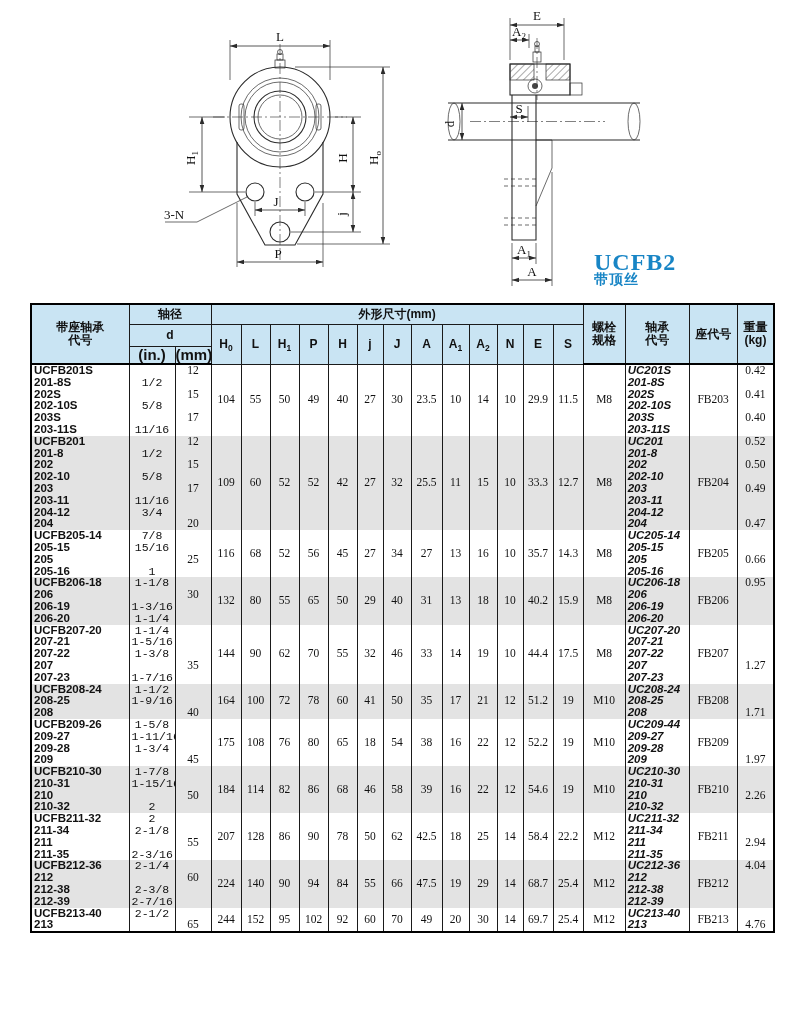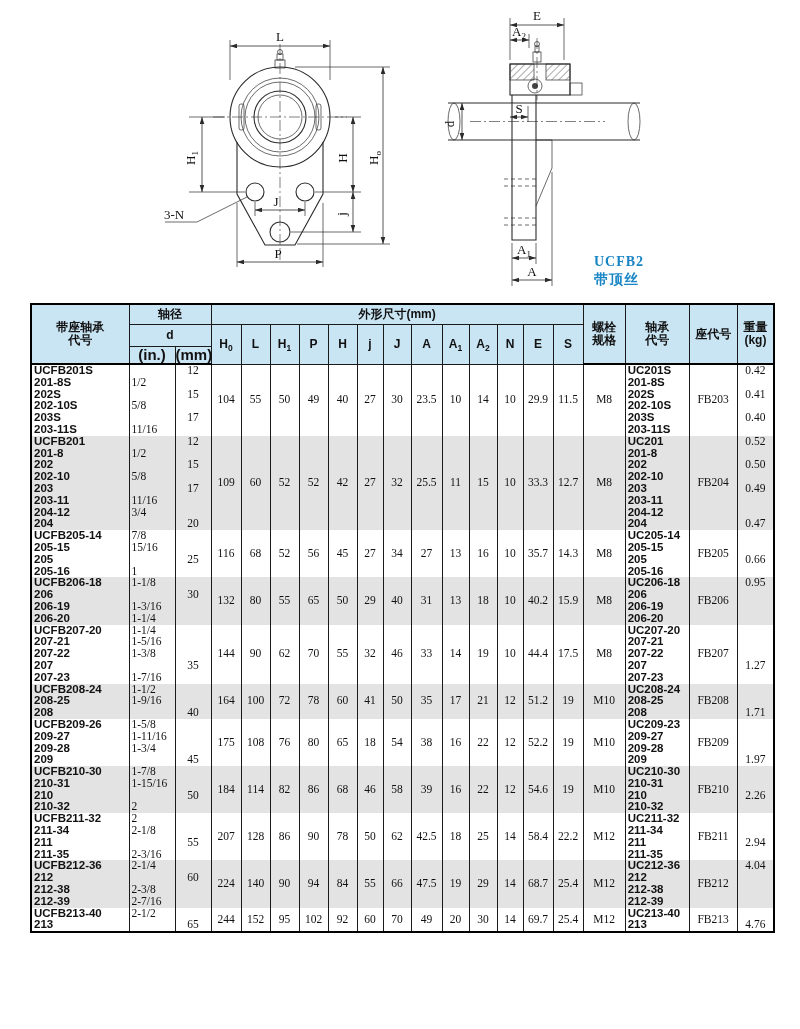--- a/index.html
+++ b/index.html
@@ -13,21 +13,21 @@
   
   .drawing { position:absolute; }
   svg .ln   { stroke:#2b2b2b; stroke-width:1.1; fill:none; }
   svg .thin { stroke:#2b2b2b; stroke-width:0.7; fill:none; }
   svg .dim  { stroke:#2b2b2b; stroke-width:0.8; fill:none; }
   svg .cl   { stroke:#2b2b2b; stroke-width:0.6; stroke-dasharray:11 3 2 3; fill:none; }
   svg .hid  { stroke:#2b2b2b; stroke-width:0.7; stroke-dasharray:4 3; fill:none; }
   svg text.dimlab { font-family:"Liberation Serif", serif; font-size:13px; fill:#111; }
   
   .model-label { position:absolute; left:594px; top:253px; color:var(--accent,#1885c5); font-weight:bold; }
-  .model-code    { font-family:"Liberation Serif", serif; font-size:14px; letter-spacing:1px; line-height:18px; }
+  .model-code    { font-family:"Liberation Serif", serif; font-size:24px; letter-spacing:1px; line-height:18px; }
   .model-feature { font-size:14px; line-height:17px; letter-spacing:1px; }
   
   #spec-table {
     position:absolute; left:30px; top:303px; width:743px;
     border-collapse:collapse; table-layout:fixed; background:#fff;
     border:2px solid #000;
   }
   #spec-table th {
     border:1px solid #1a1a1a; background:var(--headbg,#c9e4f3);
     font-size:12px; font-weight:bold; padding:1px 0; line-height:13px;
@@ -44,23 +44,23 @@
     border-top:none; border-bottom:none;
     padding:0 2px; height:11.8px; line-height:11.8px;
     font-size:11.5px; overflow:hidden; white-space:nowrap;
   }
   tr.shade td { background:var(--shade,#e3e3e3); }
   tr.g-first td { border-top:1.6px solid #000; padding-top:2px; }
   tr.g-last  td { padding-bottom:2px; }
   td.num  { font-family:"Liberation Serif", serif; text-align:center; font-size:12px; }
   td.code-cell { font-weight:bold; font-size:10.5px;margin-top:28px; }
   td.code-cont { padding-left:24px; }
-  td.bear-cell { font-weight:bold; font-size:10.5px; padding-left:7px; }
+  td.bear-cell { font-weight:bold; font-size:10.5px; padding-left:7px;font-style:italic; }
   td.bear-cont { padding-left:21px; }
-  td.inch-cell { font-family:Liberation Serif, serif; font-size:11px; padding-left:3px; }
+  td.inch-cell { font-family:Liberation Mono, monospace; font-size:11px; padding-left:3px;text-align:center; }
 </style>
 </head>
 <body>
 
 <svg class="drawing" style="left:145px; top:8px;" width="290" height="285" viewBox="0 0 290 285">
   <defs>
     <marker id="arF" orient="auto-start-reverse" markerWidth="10" markerHeight="8" refX="9" refY="3">
       <path d="M0,0 L9,3 L0,6 Z" fill="#2b2b2b"></path>
     </marker>
   </defs>
@@ -574,21 +574,21 @@
         <td class="num" rowspan="4">65</td>
         <td class="num" rowspan="4">18</td>
         <td class="num" rowspan="4">54</td>
         <td class="num" rowspan="4">38</td>
         <td class="num" rowspan="4">16</td>
         <td class="num" rowspan="4">22</td>
         <td class="num" rowspan="4">12</td>
         <td class="num" rowspan="4">52.2</td>
         <td class="num" rowspan="4">19</td>
         <td class="num" rowspan="4">M10</td>
-        <td class="bear-cell">UC209-23</td>
+        <td class="bear-cell">UC209-44</td>
         <td class="num" rowspan="4">FB209</td>
         <td class="num"></td>
       </tr>
       <tr>
         <td class="code-cell code-cont">209-27</td>
         <td class="inch-cell">1-11/16</td>
         <td class="num"></td>
         <td class="bear-cell bear-cont">209-27</td>
         <td class="num"></td>
       </tr>

